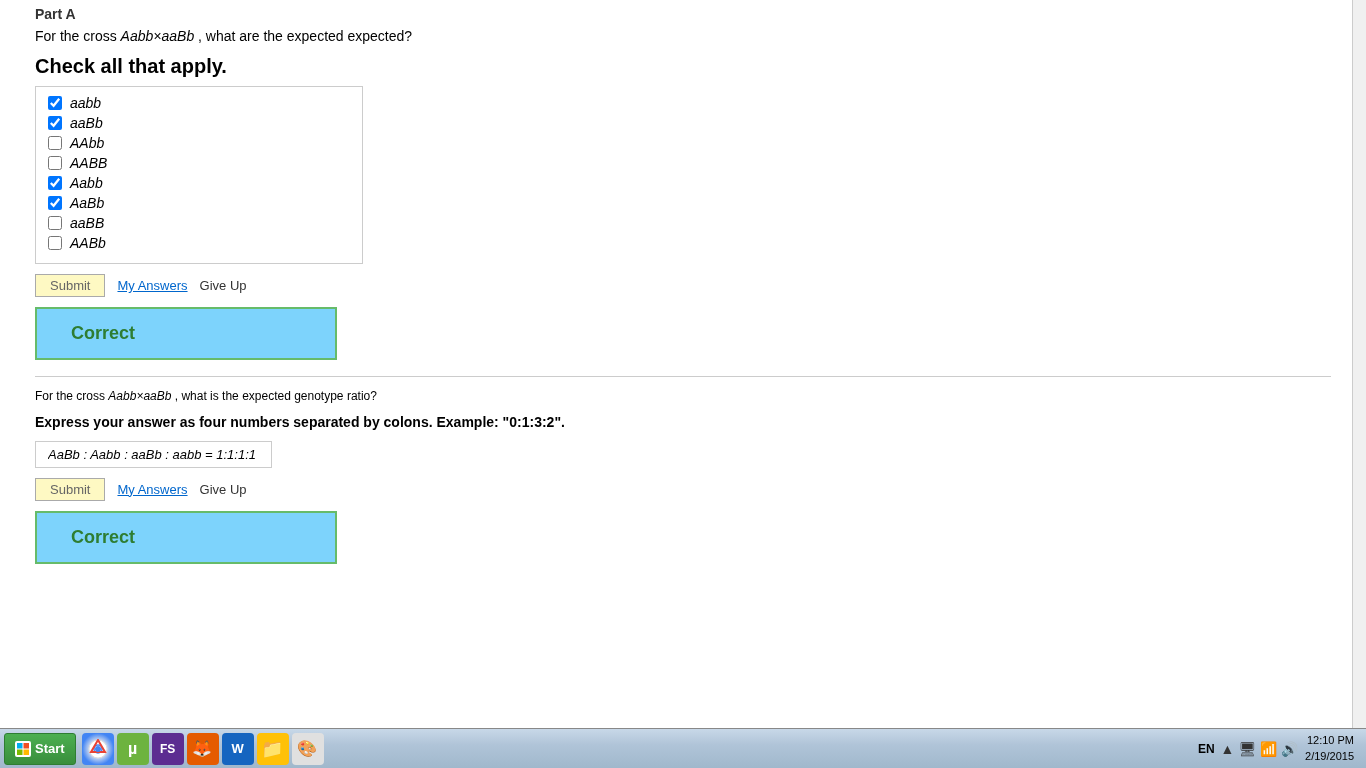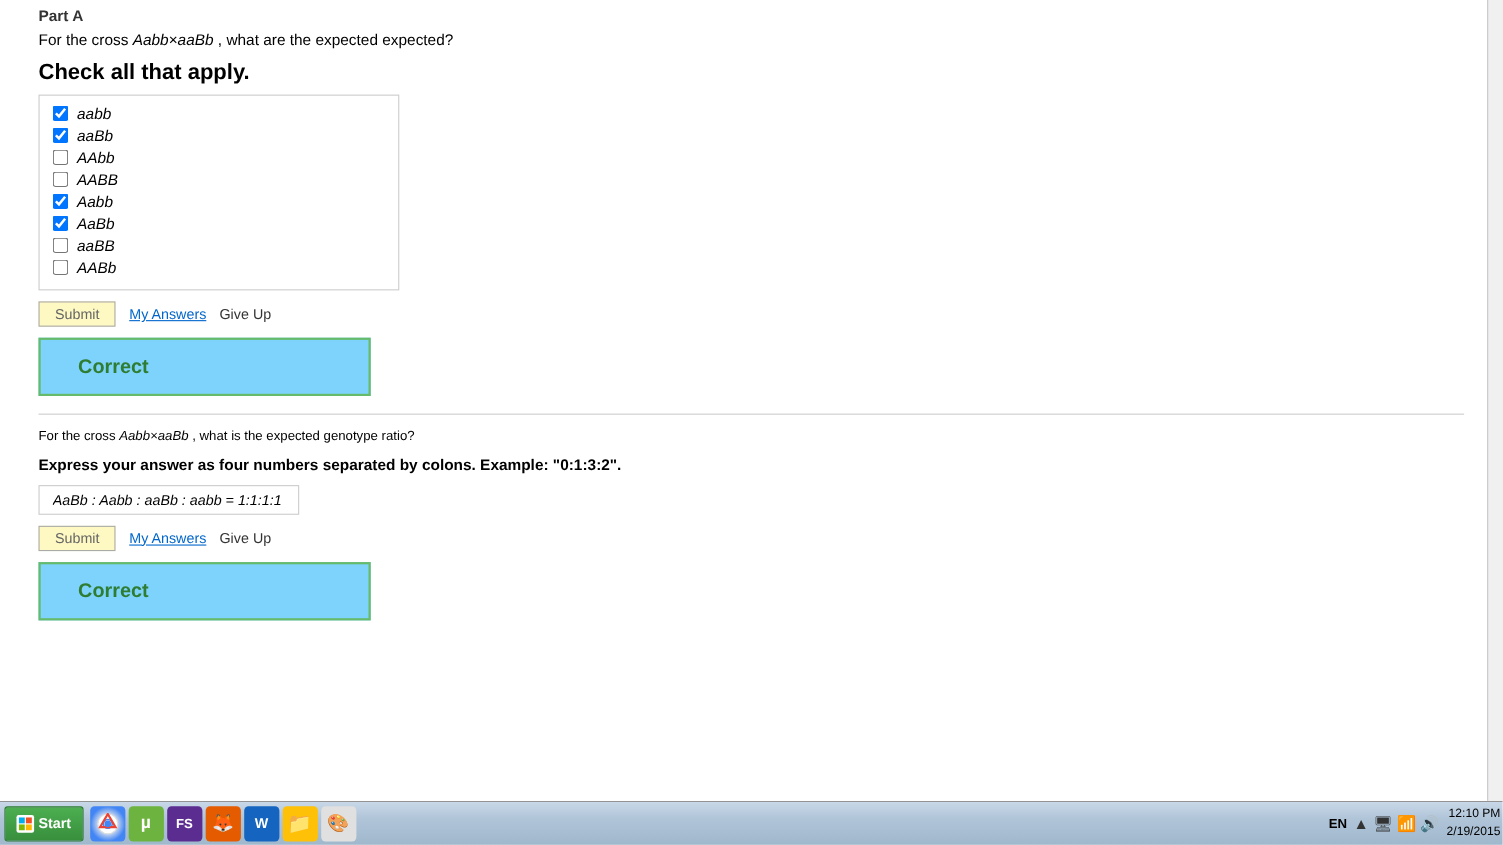--- a/index.html
+++ b/index.html
@@ -209,21 +209,21 @@
     .taskbar-icon.firefox { background: #e55b00; color: white; font-size: 16px; }
     .taskbar-icon.word { background: #1e5799; color: white; font-size: 14px; font-weight: bold; }
     .taskbar-icon.folder { background: #f0c040; font-size: 18px; }
     .taskbar-icon.paint { background: #eee; font-size: 16px; }
 
     .taskbar-right {
       margin-left: auto;
       display: flex;
       align-items: center;
       gap: 6px;
-      padding-right: 2px;
+      padding-right: 12px;
       height: 100%;
     }
 
     .taskbar-lang {
       font-size: 12px;
       font-weight: bold;
       color: #000;
     }
 
     .taskbar-sys-icons {

